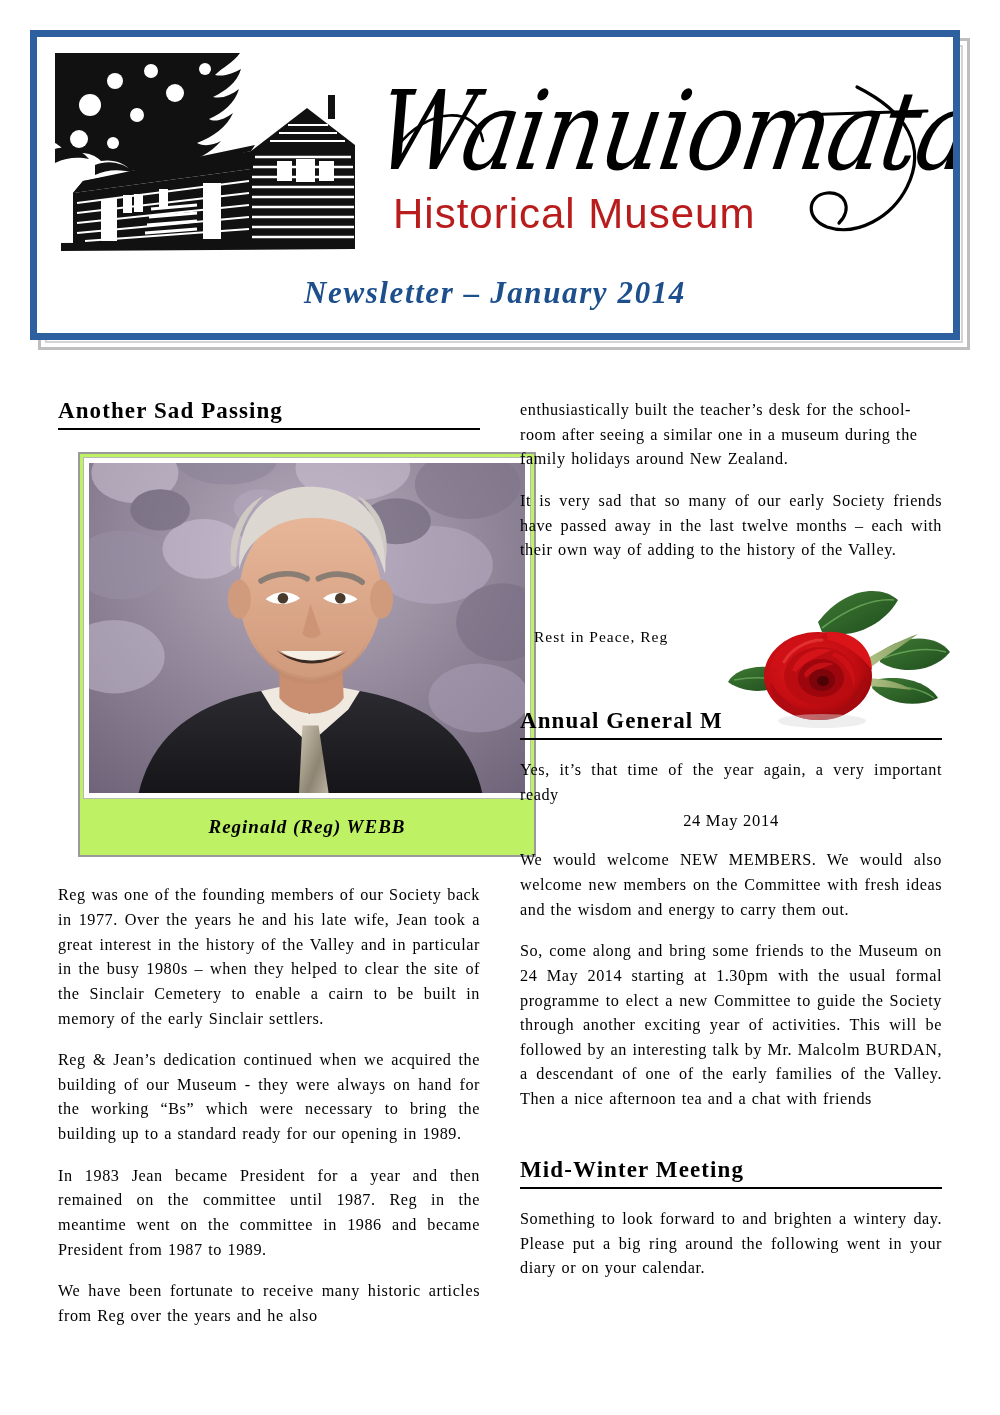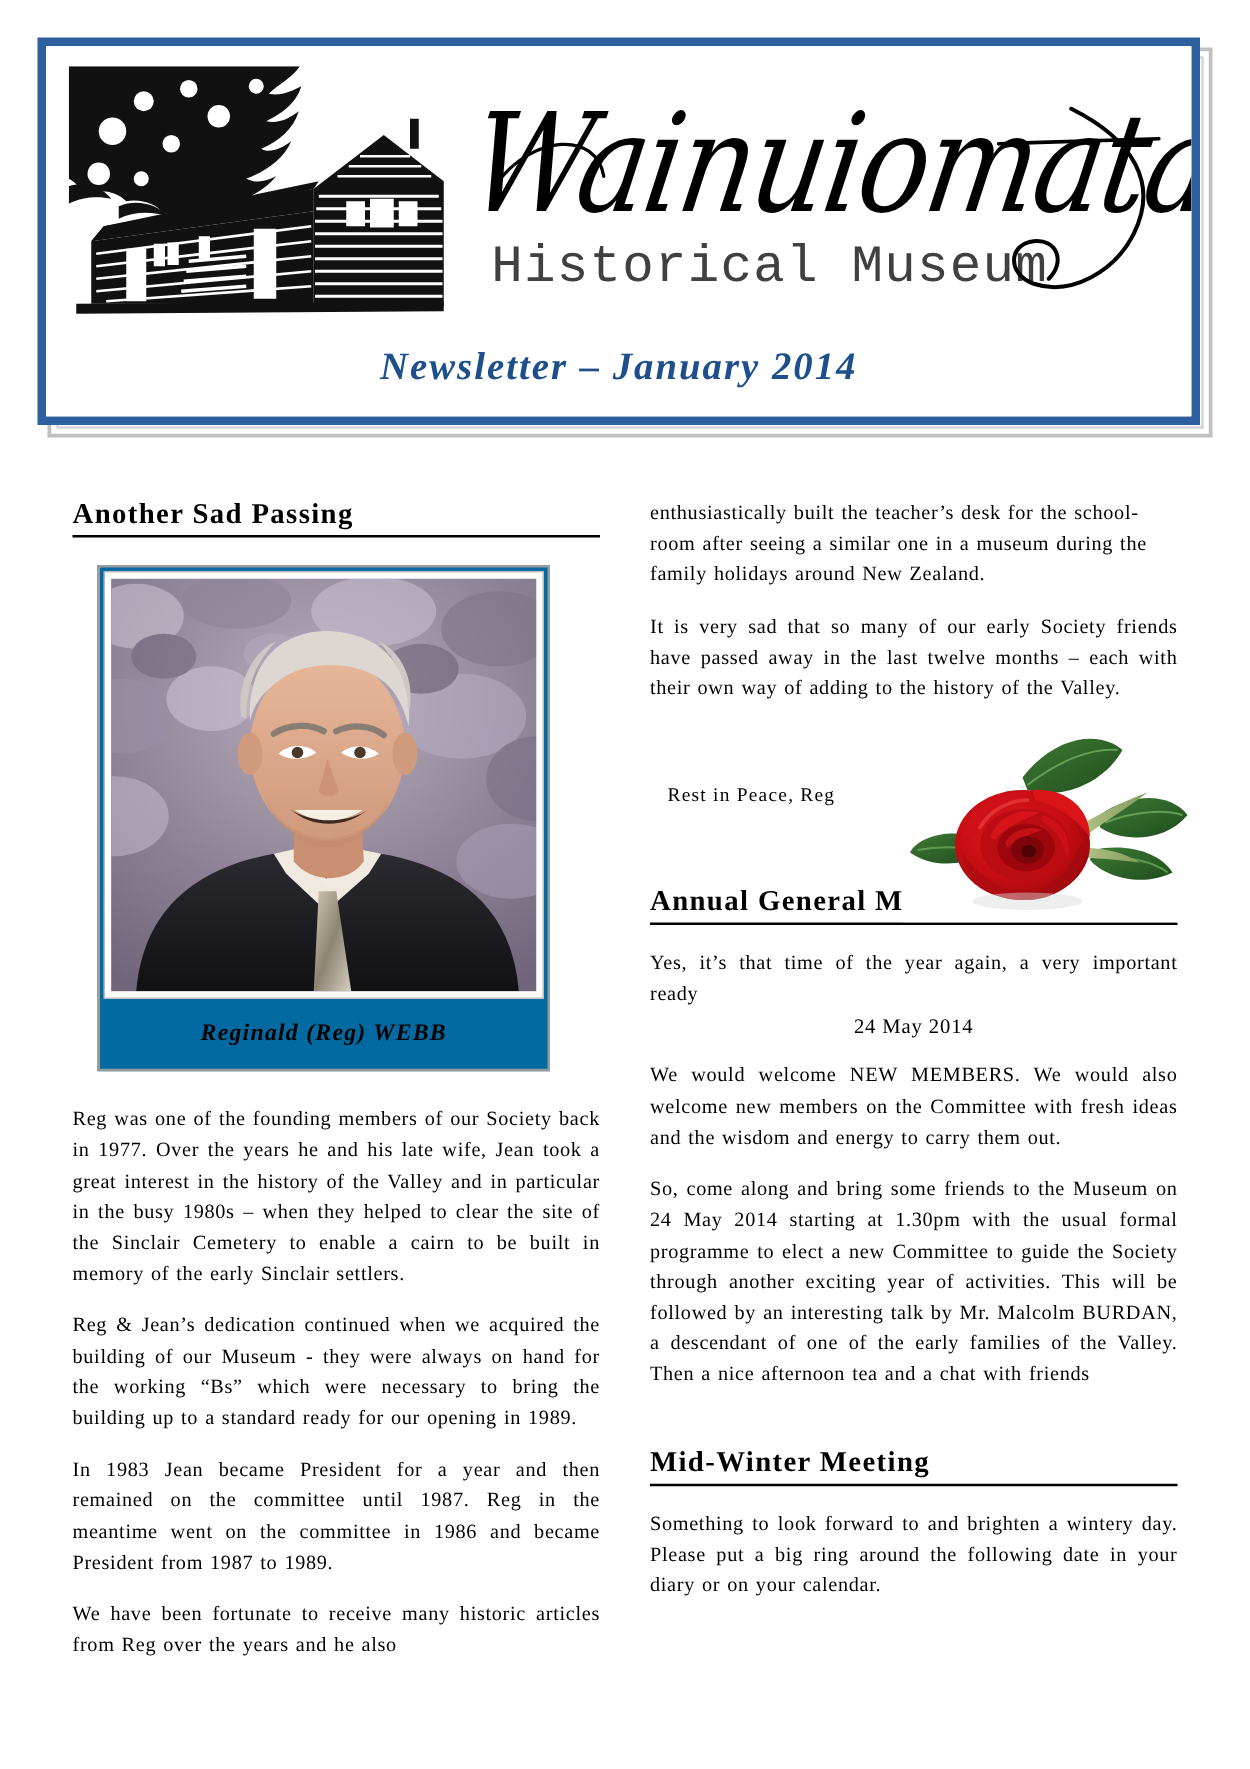--- a/index.html
+++ b/index.html
@@ -103,25 +103,25 @@
     letter-spacing: -2px;
     color: #000;
     transform: skewX(-9deg) scaleY(1.18);
     transform-origin: left top;
     white-space: nowrap;
   }
   .script-sub {
     position: absolute;
     left: 6px;
     top: 116px;
-    font-family: Liberation Mono, monospace;
+    font-family: Liberation Sans, sans-serif;
     font-size: 42px;
     line-height: 1;
     letter-spacing: 1px;
-    color: #404040;
+    color: #b91c1c;
     white-space: nowrap;
     font-weight: 400;
   }
   .swash {
     position: absolute;
     left: 0; top: 0;
     width: 560px; height: 190px;
     pointer-events: none;
   }
 
@@ -188,23 +188,23 @@
     font-family: "Liberation Serif", serif;
     font-size: 15.5px;
     letter-spacing: 1px;
     margin: 0;
     padding-left: 14px;
   }
 
   
   .photo-frame {
     position: relative;
-    width: 362px;
+    width: 458px;
     margin: 22px 0 0 20px;
-    background: #0369a1;
+    background: #bef264;
     border: 2px solid #9a9a9a;
     padding: 3px;
     box-sizing: border-box;
   }
   .photo-frame-in {
     border: 1px solid #b8b8b8;
     padding: 5px;
     background: #fff;
   }
   .portrait {
@@ -445,21 +445,21 @@
   <p class="body" style="margin-bottom:4px">Yes, it’s that time of the year again, a very important ready</p>
   <p class="date-line">24 May 2014</p>
   <p class="body">We would welcome NEW MEMBERS.  We would also welcome new members on the Committee with fresh ideas and the wisdom and energy to carry them out.</p>
   <p class="body">So, come along and bring some friends to the Museum on 24 May 2014 starting at 1.30pm with the usual formal programme to elect a new Committee to guide the Society through another exciting year of activities.  This will be followed by an interesting talk by Mr. Malcolm BURDAN, a descendant of one of the early families of the Valley.  Then a nice afternoon tea and a chat with friends</p>
 
   <div style="height:28px"></div>
 
   <h2 class="sec-head">Mid-Winter Meeting</h2>
   <hr class="sec-rule">
   <div style="height:18px"></div>
-  <p class="body last">Something to look forward to and brighten a wintery day.   Please put a big ring around the following date in your diary or on your calendar.</p>
+  <p class="body last">Something to look forward to and brighten a wintery day.   Please put a big ring around the following went in your diary or on your calendar.</p>
 </div>
 
 <div class="rose-wrap">
   <svg class="icon-svg" viewBox="0 0 232 160" width="232" height="160" aria-hidden="true">
     <defs>
       <radialGradient id="petal" cx="42%" cy="40%" r="70%">
         <stop offset="0%" stop-color="#e01b1b"></stop>
         <stop offset="60%" stop-color="#c40d12"></stop>
         <stop offset="100%" stop-color="#8c0409"></stop>
       </radialGradient>

